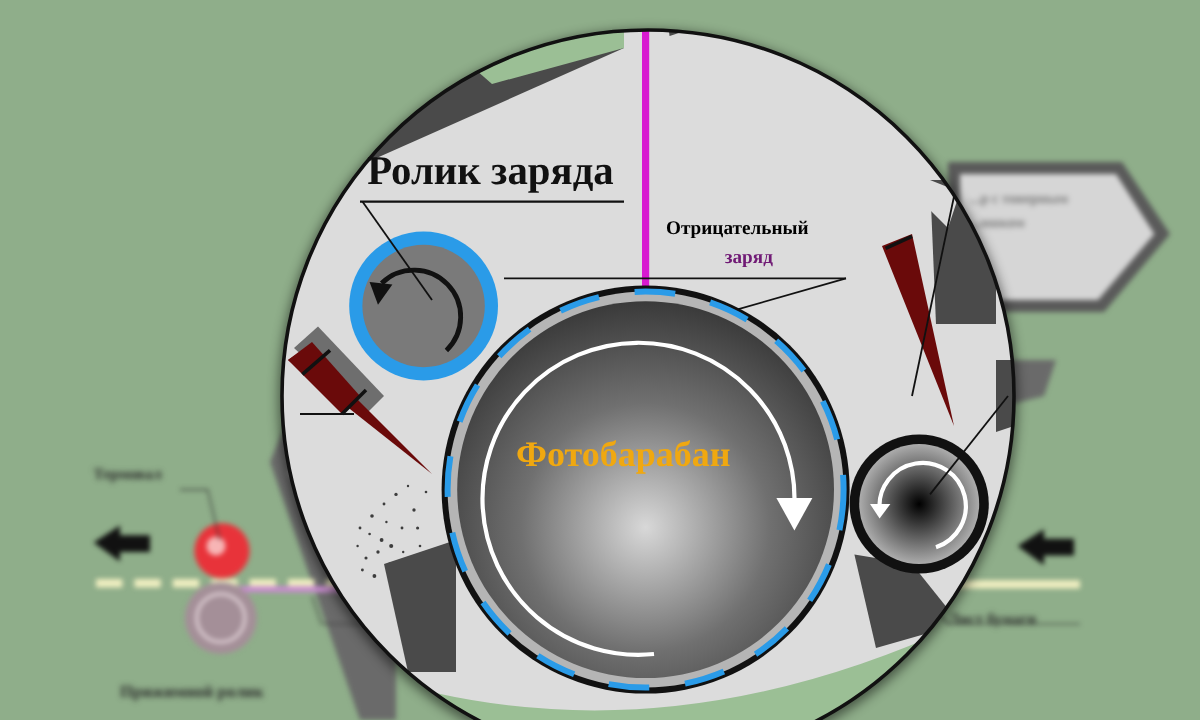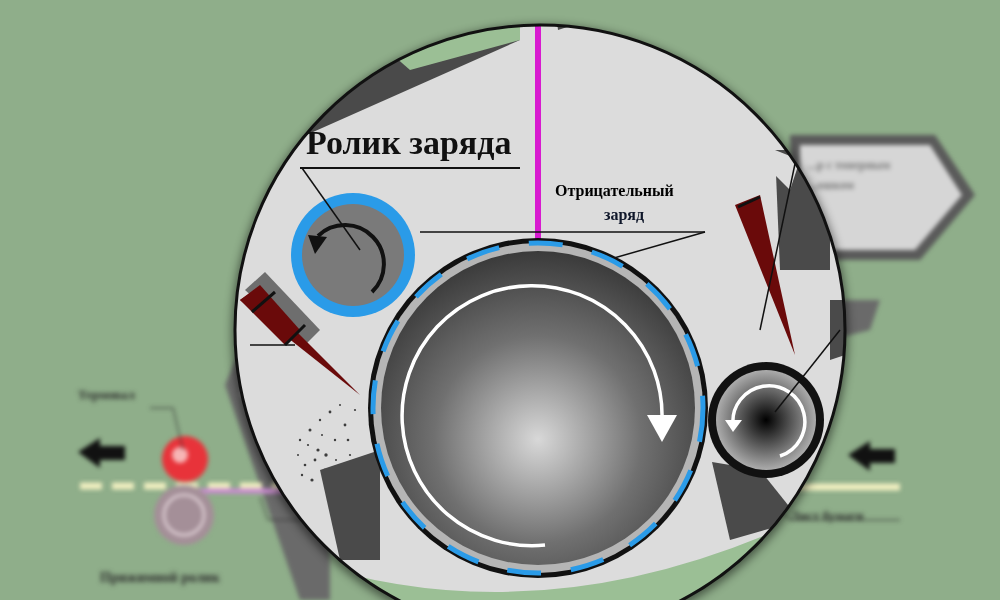--- a/index.html
+++ b/index.html
@@ -145,15 +145,16 @@
       <path d="M733,425 A36,36 0 1 1 780,456" fill="none" stroke="#fff" stroke-width="3.5"></path>
       <polygon points="725,420 742,420 733,432" fill="#fff"></polygon>
       <line x1="775" y1="412" x2="840" y2="330" stroke="#111" stroke-width="1.5"></line>
       <line x1="760" y1="330" x2="800" y2="140" stroke="#111" stroke-width="1.5"></line>
     </g>
     <circle cx="540" cy="330" r="305" fill="none" stroke="#111" stroke-width="3"></circle>
   </svg>
 
   <div class="lbl" style="left:306px;top:124px;font-size:34px;color:#111;">Ролик заряда</div>
   <div class="lbl" style="left:555px;top:182px;font-size:16px;color:#000000;">Отрицательный</div>
-  <div class="lbl" style="left:604px;top:206px;font-size:16px;color:#0f172a;">заряд</div>
+  <div class="lbl" style="left:604px;top:206px;font-size:16px;color:#701a75;">заряд</div>
+  <div class="lbl" style="left:430px;top:362px;font-size:30px;color:#f0a810;">Фотобарабан</div>
 
 </div>
 
 </body></html>

